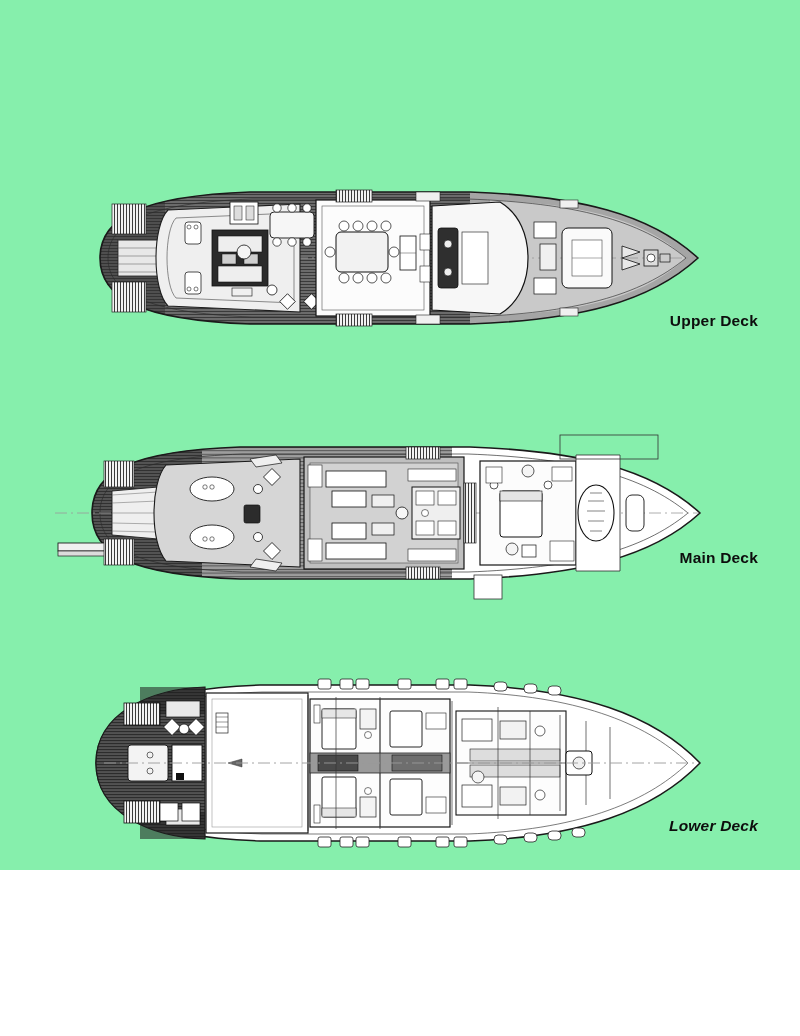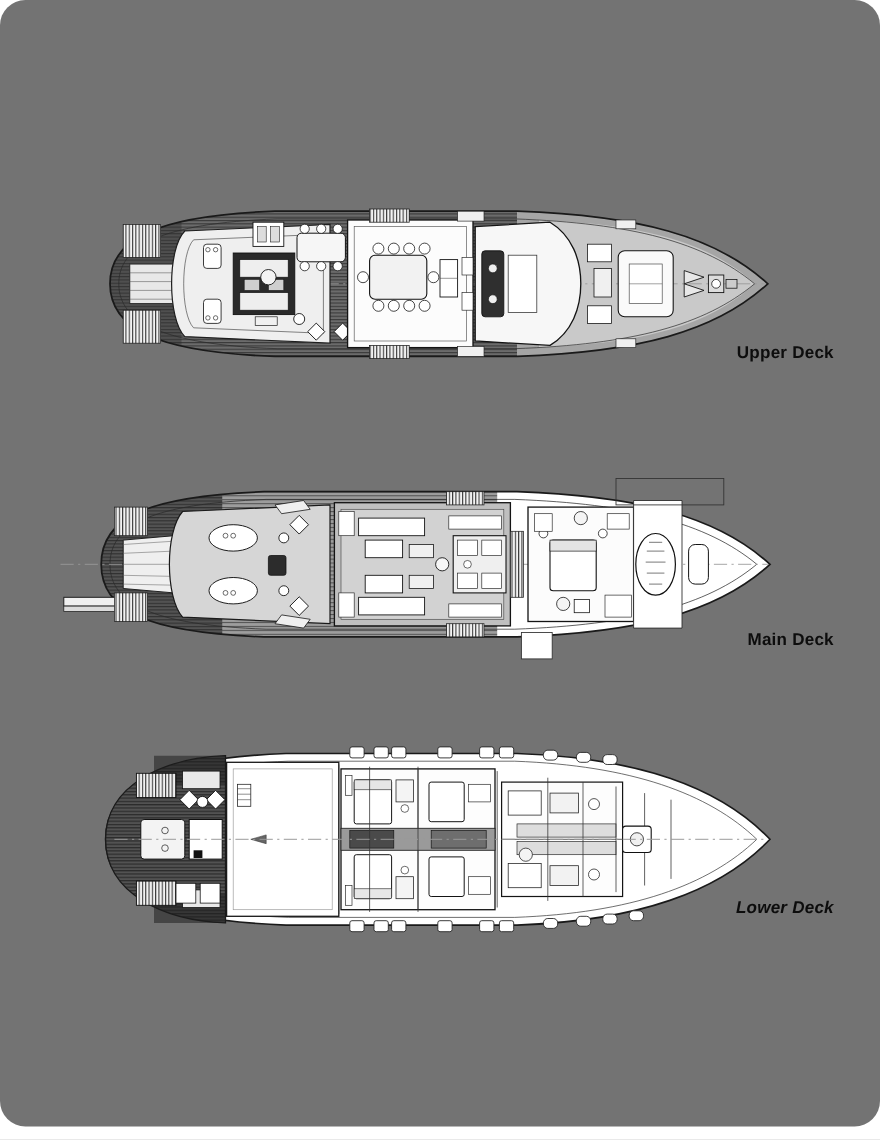--- a/index.html
+++ b/index.html
@@ -11,23 +11,22 @@
   body {
     width: 800px;
     height: 1036px;
     font-family: "Liberation Sans", sans-serif;
     position: relative;
     overflow: hidden;
   }
   .sheet {
     position: relative;
     width: 800px;
-    height: 1024px;
-    background: #737373;
-    border-radius: 23px;
+    height: 870px;
+    background: #86efac;
   }
   .deck-block {
     position: absolute;
     left: 0;
     width: 800px;
   }
   #deck-upper  { top: 170px;  height: 175px; }
   #deck-main   { top: 425px;  height: 180px; }
   #deck-lower  { top: 665px;  height: 195px; font-style: italic; }
 
@@ -39,21 +38,21 @@
     position: absolute;
     right: 42px;
     font-family: "Liberation Sans", sans-serif;
     font-size: 15.5px;
     font-weight: bold;
     color: #0d0d0d;
     letter-spacing: 0.2px;
     white-space: nowrap;
   }
   #label-upper { top: 142px; }
-  #label-main  { top: 148px; }
+  #label-main  { top: 124px; }
   #label-lower { top: 152px; }
 </style>
 </head>
 <body>
 
 <div class="sheet">
 
   <div class="deck-block" id="deck-upper">
     <svg class="plan-svg" viewBox="0 0 800 175" xmlns="http://www.w3.org/2000/svg">
       <defs>

